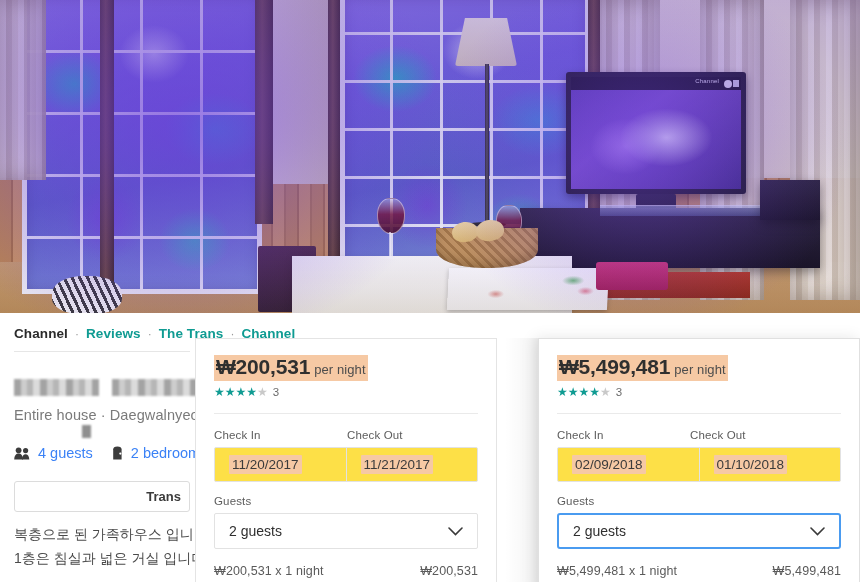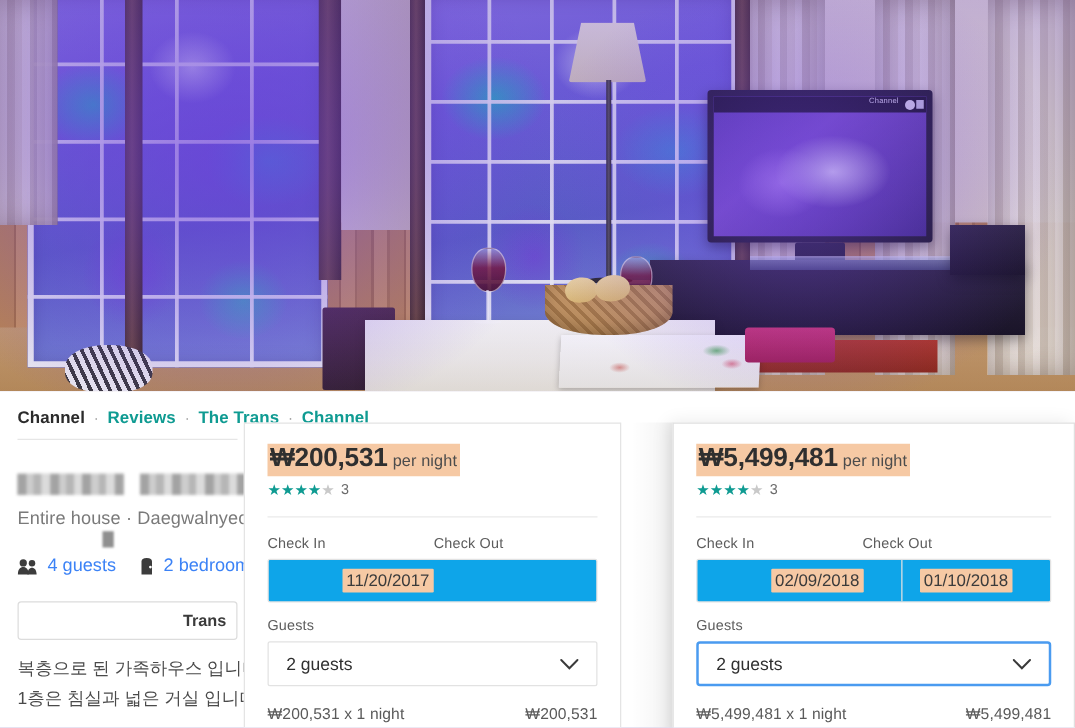--- a/index.html
+++ b/index.html
@@ -292,21 +292,21 @@
   .star-off { color: #c9c9c9; }
   .rev-count { font-size: 11.5px; color: #6b6b6b; }
 
   .panel-hr { margin-top: 15px; height: 1px; background: #eaeaea; }
 
   .field-labels { margin-top: 15px; display: flex; }
   .field-label { font-size: 11.5px; color: #5c5c5c; letter-spacing: .15px; }
 
   .dates-box {
     margin-top: 6px; height: 35px; border: 1px solid #e2e2e2; border-radius: 2px;
-    display: flex; background: #0ea5e9; box-sizing: border-box; padding-left: 45px;
+    display: flex; background: #fde047; box-sizing: border-box;
   }
   .date-cell {
     flex: 1; display: flex; align-items: center; padding-left: 14px;
     font-size: 13.5px; color: #3b3b3b; position: relative;
   }
   .date-cell + .date-cell { border-left: 1px solid #e2e2e2; }
   .date-hl { background: #f6c9a4; padding: 2px 3px; border-radius: 1px; }
 
   .guests-label { margin-top: 13px; font-size: 11.5px; color: #5c5c5c; letter-spacing: .15px; }
   .guests-select {
@@ -489,20 +489,23 @@
 
         <div class="field-labels">
           <span class="field-label" style="width:133px;">Check In</span>
           <span class="field-label">Check Out</span>
         </div>
 
         <div class="dates-box">
           <div class="date-cell">
             <span class="date-hl">11/20/2017</span>
           </div>
+          <div class="date-cell">
+            <span class="date-hl">11/21/2017</span>
+          </div>
         </div>
 
         <div class="guests-label">Guests</div>
         <div class="guests-select">
           <span>2 guests</span>
           <span>
             <svg class="chev" viewBox="0 0 15 9">
                 <path d="M1 1 L7.5 7.6 L14 1" fill="none" stroke="#3a3a3a" stroke-width="1.6" stroke-linecap="round"></path>
               </svg>
           </span>

